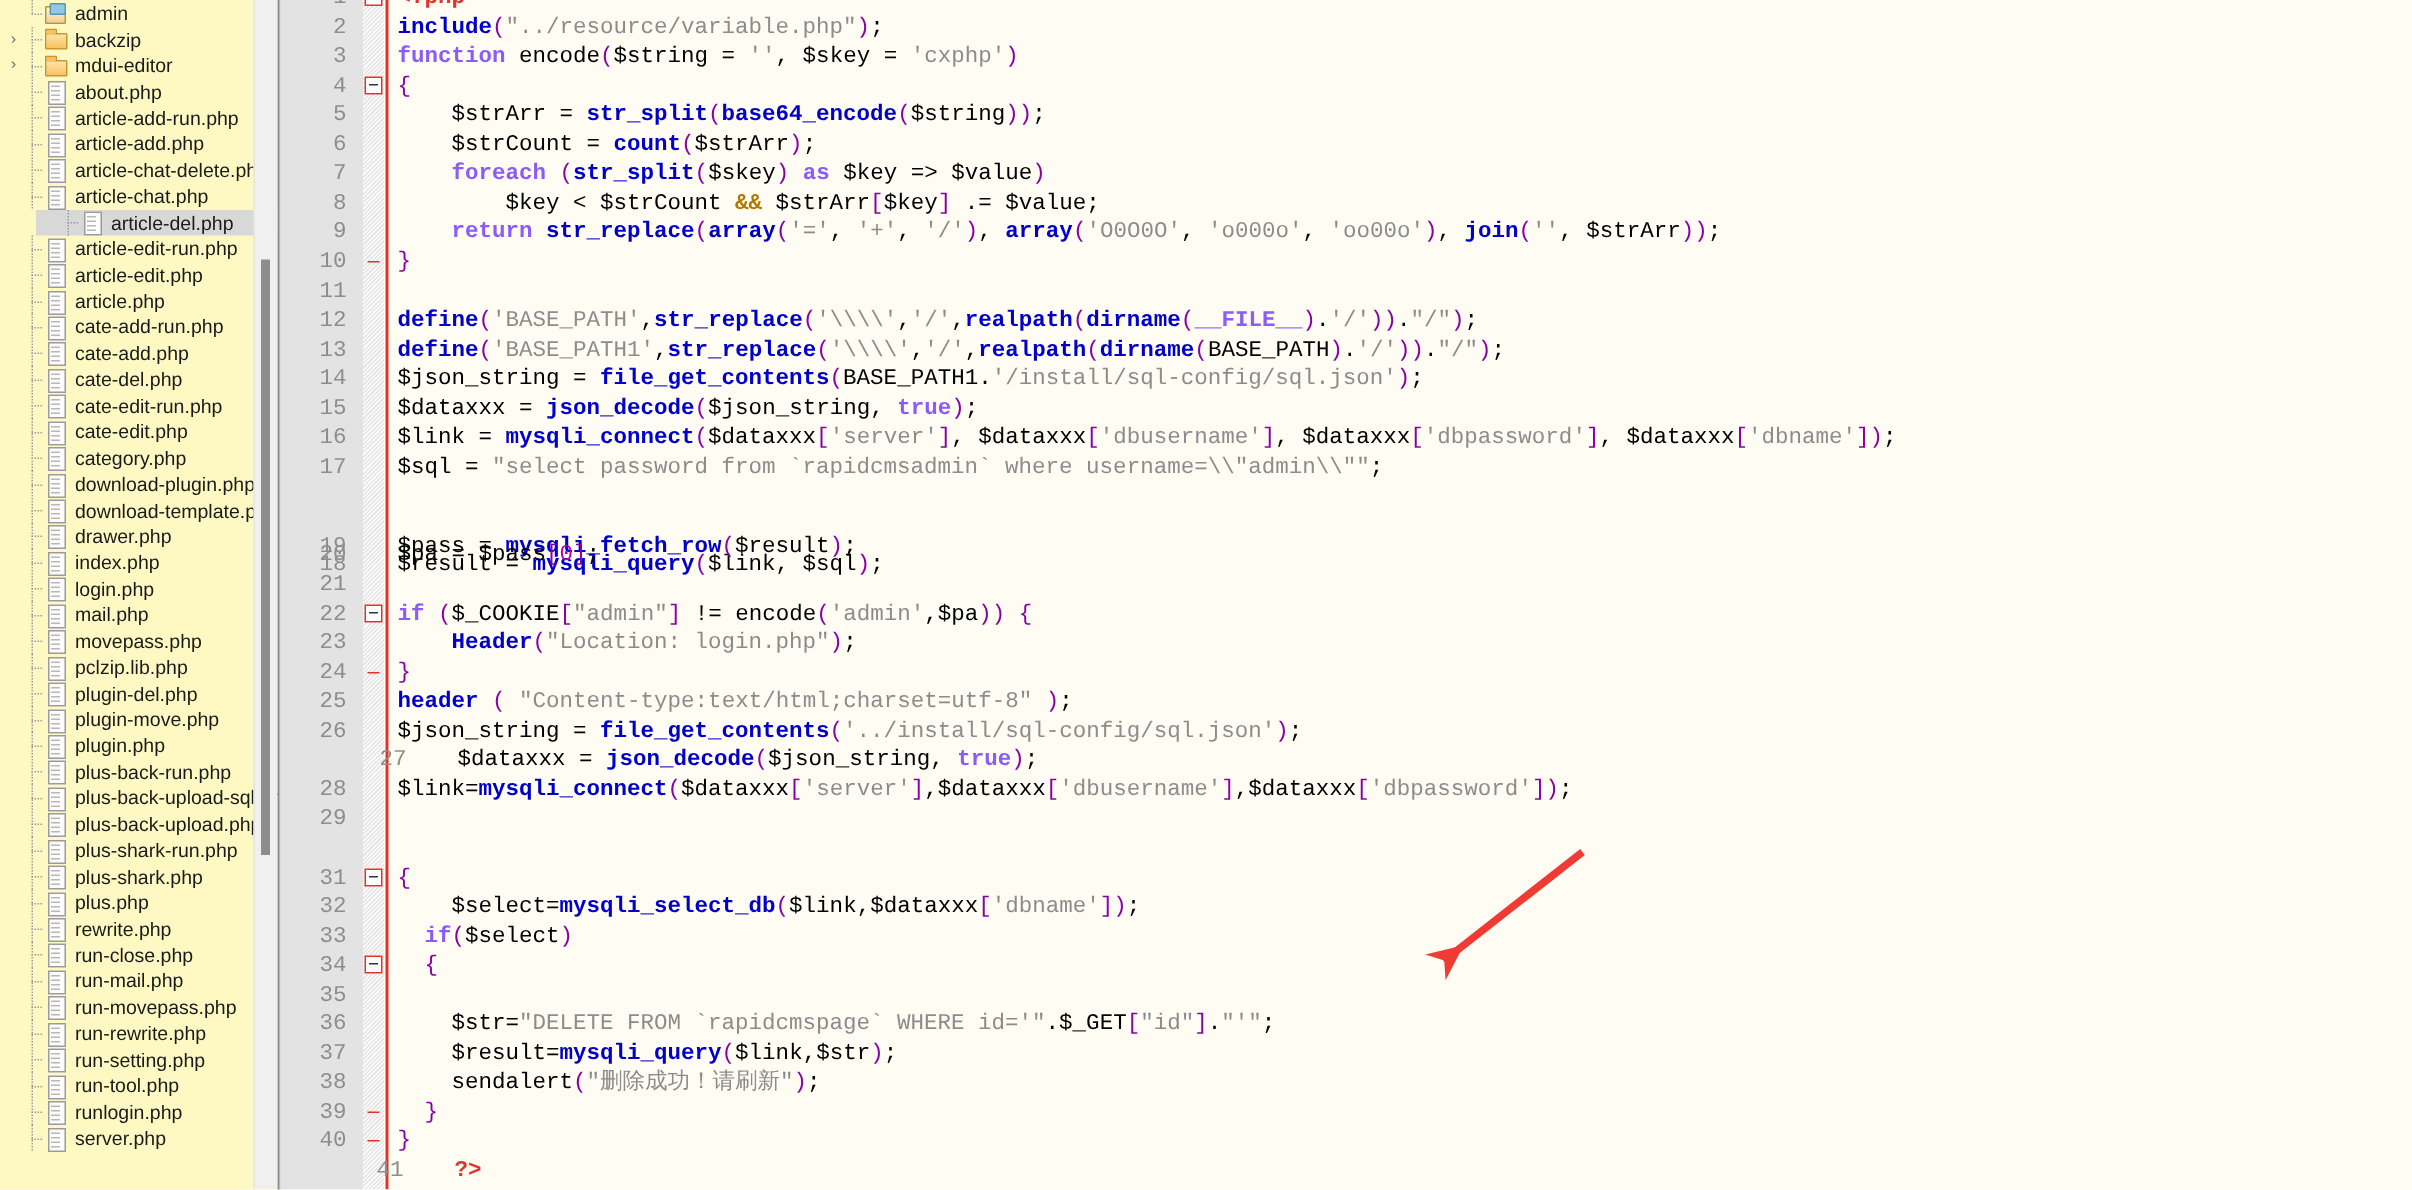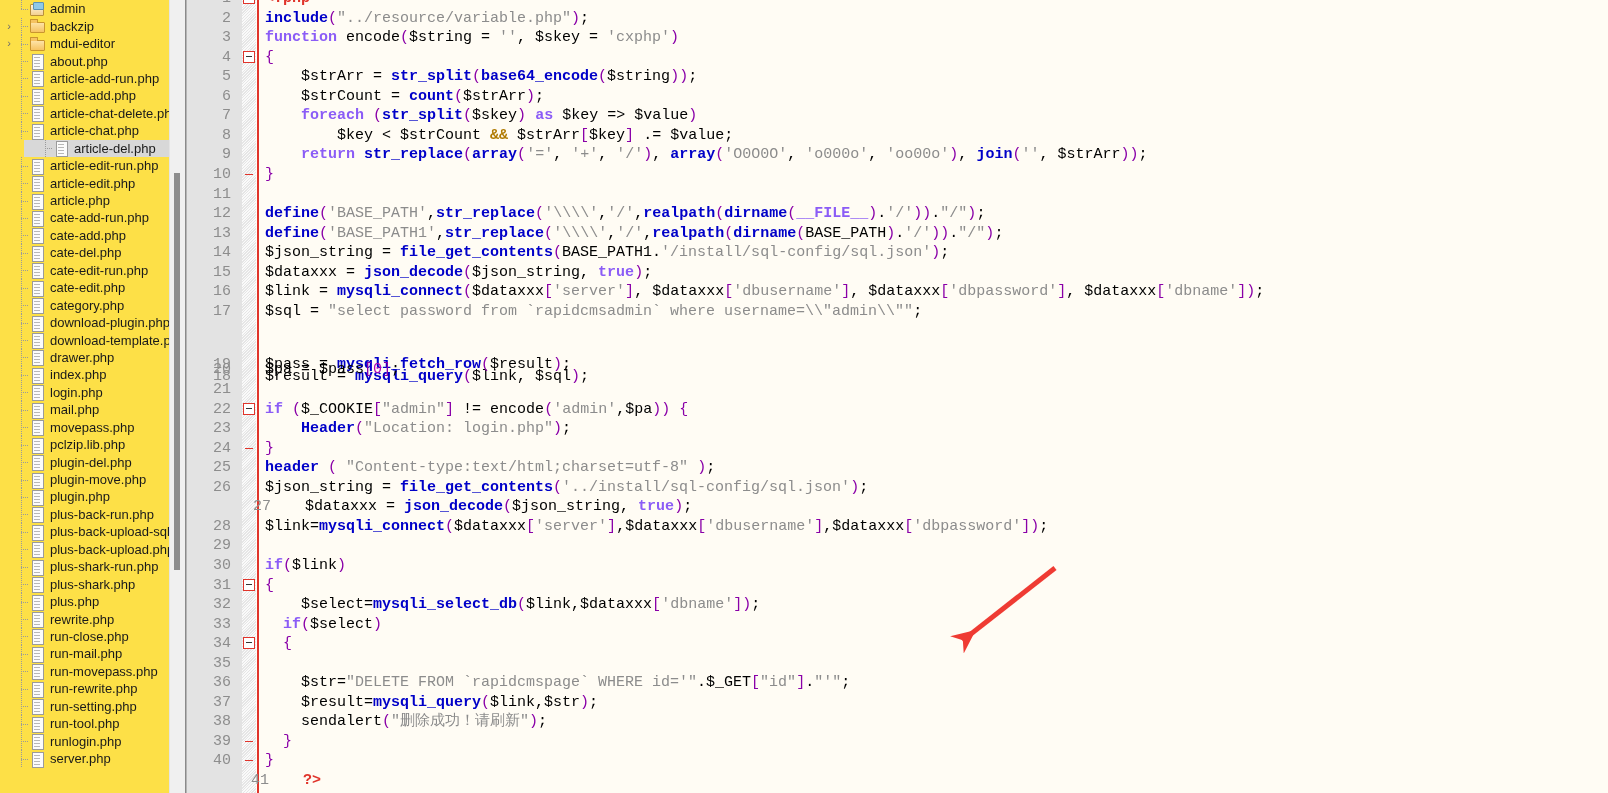--- a/index.html
+++ b/index.html
@@ -7,21 +7,21 @@
     width:1608px;height:793px;overflow:hidden;
     font-family:"Liberation Sans",sans-serif;
     background:#ffffff;
   }
   #app{position:relative;width:1608px;height:793px;display:flex;}
 
   
   #sidebar{
     position:relative;
     width:185px;height:793px;
-    background:#fde047;
+    background:#fef9c3;
     border-right:1px solid #8a8a8a;
     overflow:hidden;
     flex:0 0 185px;
   }
   .tree{padding:0;margin:0;list-style:none;}
   .node{
     position:relative;
     height:17.45px;
     display:flex;align-items:center;
     font-size:13px;
@@ -457,21 +457,20 @@
         <div class="crow" style="position: absolute; left: 0px; top: 360.45px; width: 100%;"><span class="lnum">20</span><span class="ctext">$pa = $pass<span class="punc">[</span><span class="mag">0</span><span class="punc">]</span>;</span></div>
         <div class="crow" style="position: absolute; left: 0px; top: 380px; width: 100%;"><span class="lnum">21</span><span class="ctext"></span></div>
         <div class="crow" style="position: absolute; left: 0px; top: 399.55px; width: 100%;"><span class="lnum">22</span><span class="fold"></span><span class="ctext"><span class="kw">if</span> <span class="punc">(</span>$_COOKIE<span class="punc">[</span><span class="str">"admin"</span><span class="punc">]</span> != encode<span class="punc">(</span><span class="str">'admin'</span>,$pa<span class="punc">))</span> <span class="punc">{</span></span></div>
         <div class="crow" style="position: absolute; left: 0px; top: 419.1px; width: 100%;"><span class="lnum">23</span><span class="ctext">    <span class="fn">Header</span><span class="punc">(</span><span class="str">"Location: login.php"</span><span class="punc">)</span>;</span></div>
         <div class="crow" style="position: absolute; left: 0px; top: 438.65px; width: 100%;"><span class="lnum">24</span><span class="foldline"></span><span class="ctext"><span class="punc">}</span></span></div>
         <div class="crow" style="position: absolute; left: 0px; top: 458.2px; width: 100%;"><span class="lnum">25</span><span class="ctext"><span class="fn">header</span> <span class="punc">(</span> <span class="str">"Content-type:text/html;charset=utf-8"</span> <span class="punc">)</span>;</span></div>
         <div class="crow" style="position: absolute; left: 0px; top: 477.75px; width: 100%;"><span class="lnum">26</span><span class="ctext">$json_string = <span class="fn">file_get_contents</span><span class="punc">(</span><span class="str">'../install/sql-config/sql.json'</span><span class="punc">)</span>;</span></div>
         <div class="crow" style="position: absolute; left: 0px; top: 497.3px; width: 100%; margin-left: 40px;"><span class="lnum">27</span><span class="ctext">$dataxxx = <span class="fn">json_decode</span><span class="punc">(</span>$json_string, <span class="kw">true</span><span class="punc">)</span>;</span></div>
         <div class="crow" style="position: absolute; left: 0px; top: 516.85px; width: 100%;"><span class="lnum">28</span><span class="ctext">$link=<span class="fn">mysqli_connect</span><span class="punc">(</span>$dataxxx<span class="punc">[</span><span class="str">'server'</span><span class="punc">]</span>,$dataxxx<span class="punc">[</span><span class="str">'dbusername'</span><span class="punc">]</span>,$dataxxx<span class="punc">[</span><span class="str">'dbpassword'</span><span class="punc">])</span>;</span></div>
         <div class="crow" style="position: absolute; left: 0px; top: 536.4px; width: 100%;"><span class="lnum">29</span><span class="ctext"></span></div>
-        <div class="crow" style="position: absolute; left: 0px; top: 555.95px; width: 100%;"><span class="lnum">30</span><span class="ctext"><span class="kw">if</span><span class="punc">(</span>$link<span class="punc">)</span></span></div>
         <div class="crow" style="position: absolute; left: 0px; top: 575.5px; width: 100%;"><span class="lnum">31</span><span class="fold"></span><span class="ctext"><span class="punc">{</span></span></div>
         <div class="crow" style="position: absolute; left: 0px; top: 595.05px; width: 100%;"><span class="lnum">32</span><span class="ctext">    $select=<span class="fn">mysqli_select_db</span><span class="punc">(</span>$link,$dataxxx<span class="punc">[</span><span class="str">'dbname'</span><span class="punc">])</span>;</span></div>
         <div class="crow" style="position: absolute; left: 0px; top: 614.6px; width: 100%;"><span class="lnum">33</span><span class="ctext">  <span class="kw">if</span><span class="punc">(</span>$select<span class="punc">)</span></span></div>
         <div class="crow" style="position: absolute; left: 0px; top: 634.15px; width: 100%;"><span class="lnum">34</span><span class="fold"></span><span class="ctext">  <span class="punc">{</span></span></div>
         <div class="crow" style="position: absolute; left: 0px; top: 653.7px; width: 100%;"><span class="lnum">35</span><span class="ctext"></span></div>
         <div class="crow" style="position: absolute; left: 0px; top: 673.25px; width: 100%;"><span class="lnum">36</span><span class="ctext">    $str=<span class="str">"DELETE FROM `rapidcmspage` WHERE id='"</span>.$_GET<span class="punc">[</span><span class="str">"id"</span><span class="punc">]</span>.<span class="str">"'"</span>;</span></div>
         <div class="crow" style="position: absolute; left: 0px; top: 692.8px; width: 100%;"><span class="lnum">37</span><span class="ctext">    $result=<span class="fn">mysqli_query</span><span class="punc">(</span>$link,$str<span class="punc">)</span>;</span></div>
         <div class="crow" style="position: absolute; left: 0px; top: 712.35px; width: 100%;"><span class="lnum">38</span><span class="ctext">    sendalert<span class="punc">(</span><span class="str">"删除成功！请刷新"</span><span class="punc">)</span>;</span></div>
         <div class="crow" style="position: absolute; left: 0px; top: 731.9px; width: 100%;"><span class="lnum">39</span><span class="foldline"></span><span class="ctext">  <span class="punc">}</span></span></div>
         <div class="crow" style="position: absolute; left: 0px; top: 751.45px; width: 100%;"><span class="lnum">40</span><span class="foldline"></span><span class="ctext"><span class="punc">}</span></span></div>

